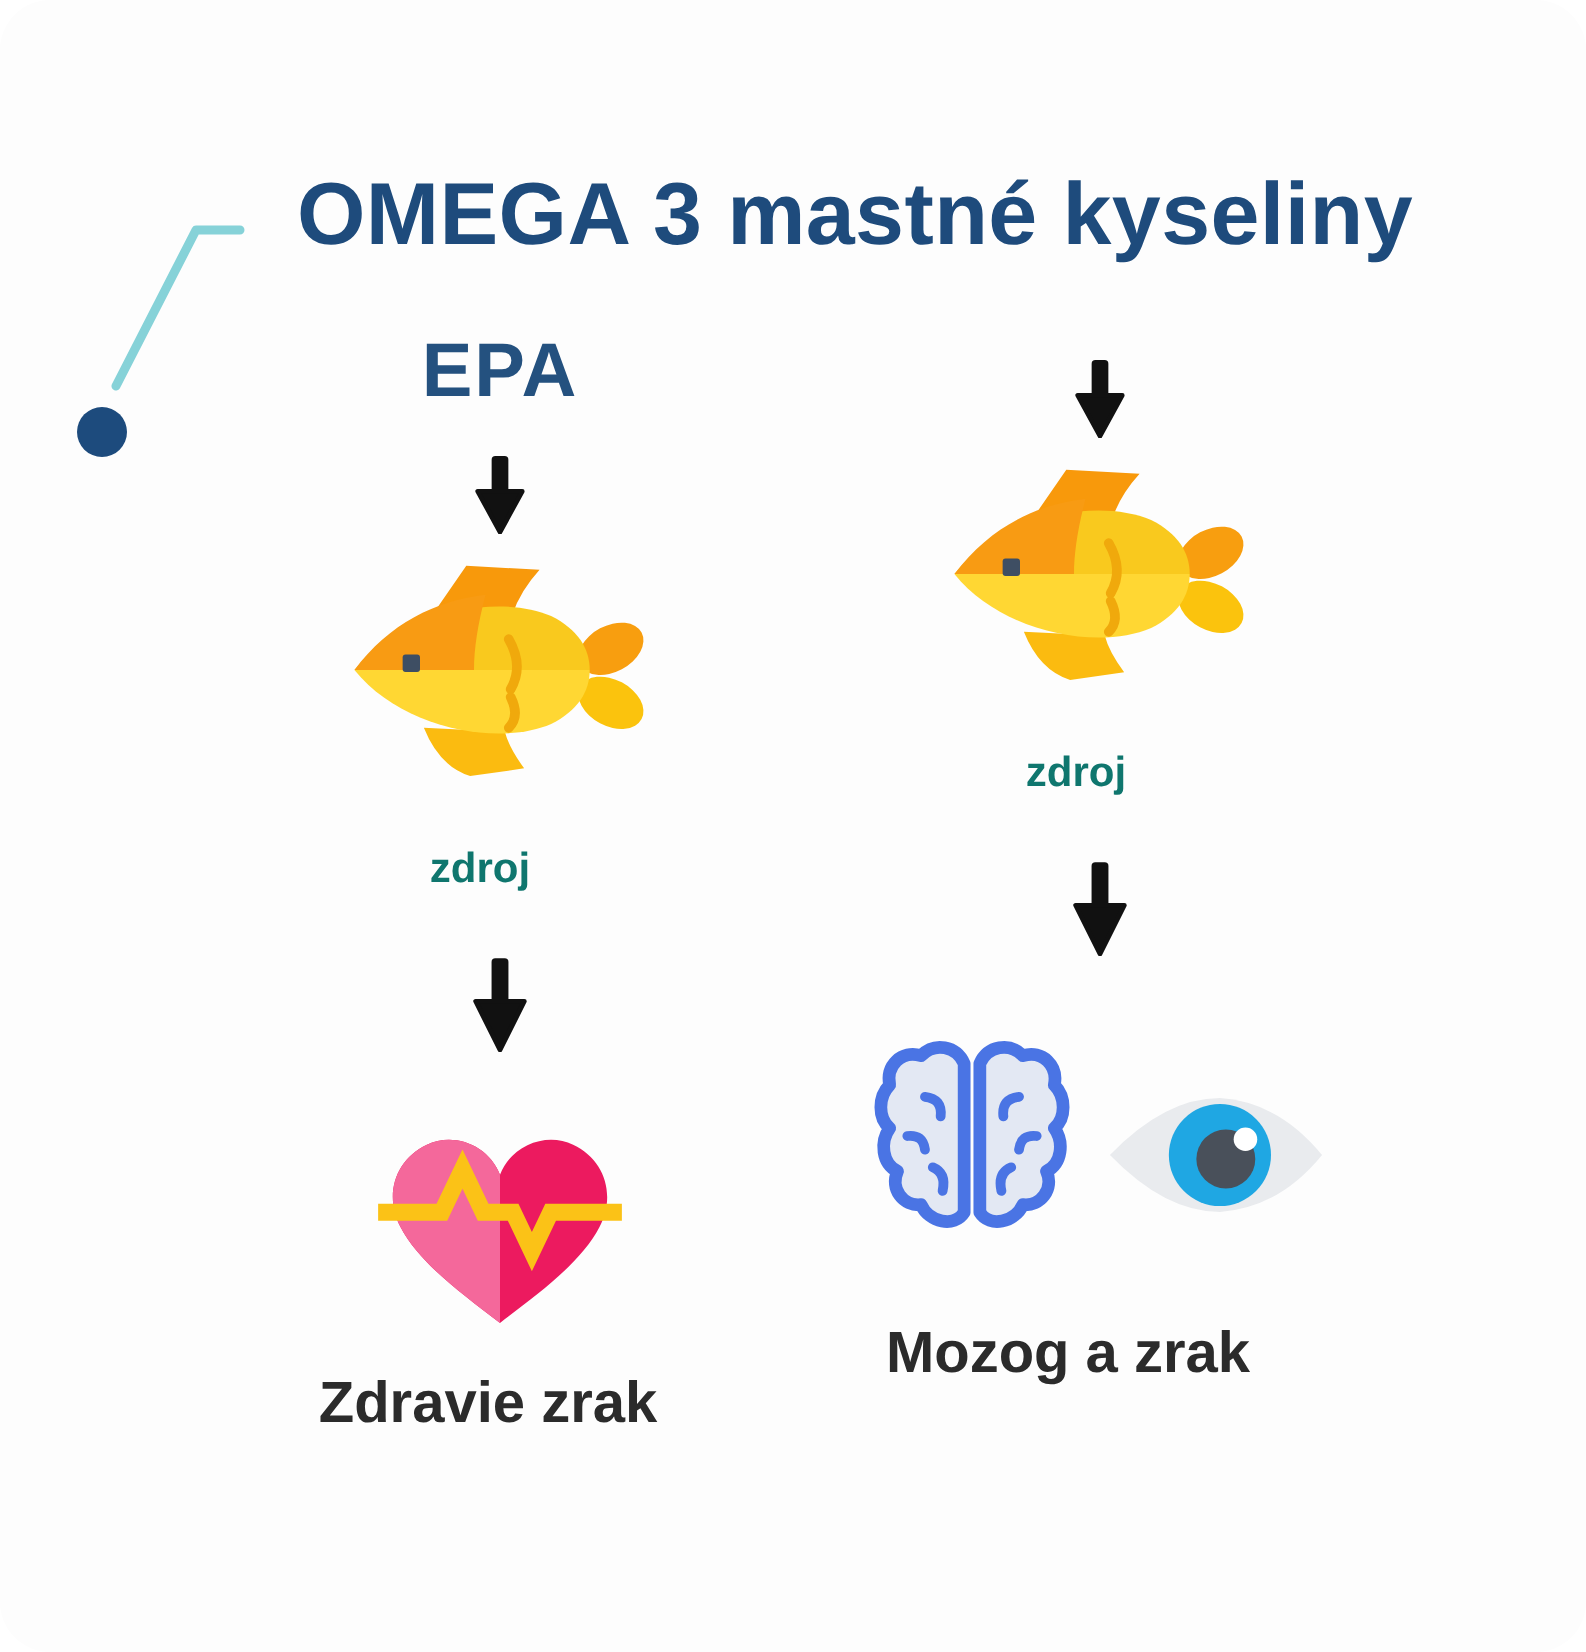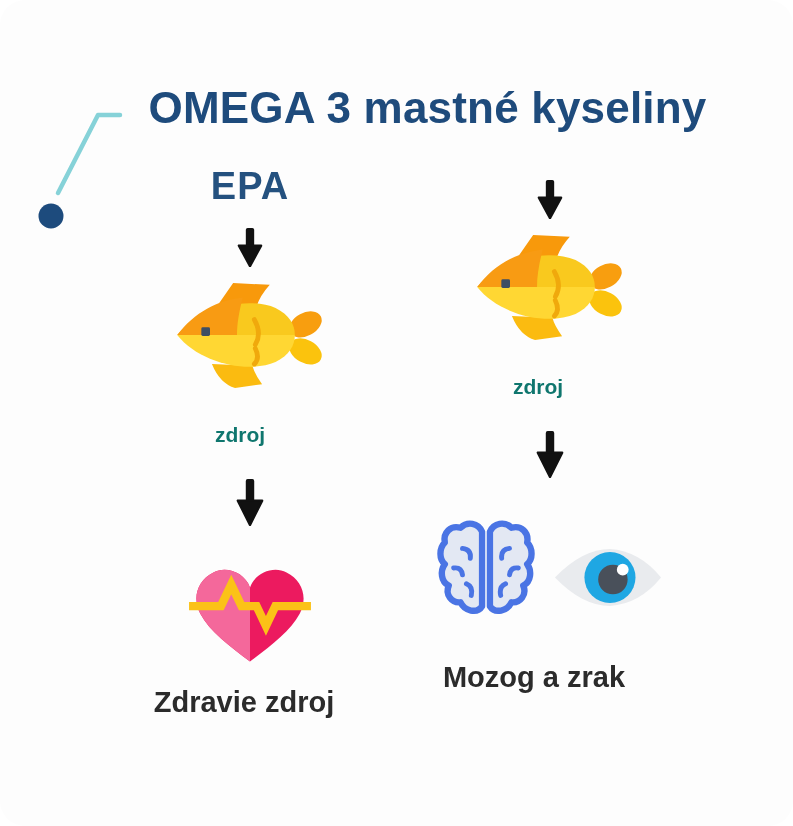--- a/index.html
+++ b/index.html
@@ -100,21 +100,21 @@
             <clipPath id="hL">
               <rect x="0" y="0" width="65" height="112"></rect>
             </clipPath>
           </defs>
         <path id="heartPath" d="M65,26 C59,10 40,3 26,10 C9,18 3,37 12,54 C22,73 44,89 65,105 C86,89 108,73 118,54 C127,37 121,18 104,10 C90,3 71,10 65,26 Z" fill="#EC1A5F"></path>
         <path d="M65,26 C59,10 40,3 26,10 C9,18 3,37 12,54 C22,73 44,89 65,105 C86,89 108,73 118,54 C127,37 121,18 104,10 C90,3 71,10 65,26 Z" fill="#F4689B" clip-path="url(#hL)"></path>
         <polyline points="0,46 34,46 45,23 56,46 72,46 82,67 92,46 130,46" fill="none" stroke="#FBC217" stroke-width="9"></polyline>
       </svg>
     </div>
 
-    <div class="benefit">Zdravie zdroj</div>
+    <div class="benefit">Zdravie zrak</div>
   </div>
 
   <div class="column dha">
 
     <svg class="arrow-sm" width="28" height="39" viewBox="0 0 30 42">
       <rect x="10.5" y="0" width="9" height="21" rx="2" fill="#111"></rect>
       <path d="M3,19 L27,19 L15,41 Z" fill="#111" stroke="#111" stroke-width="2.5" stroke-linejoin="round"></path>
     </svg>
 
     <svg class="fish" width="155" height="108" viewBox="0 0 160 112">

